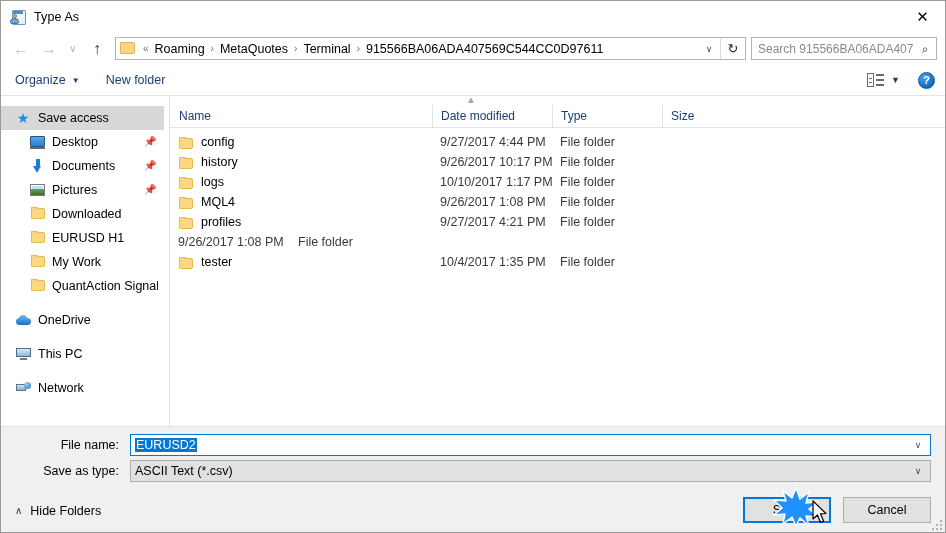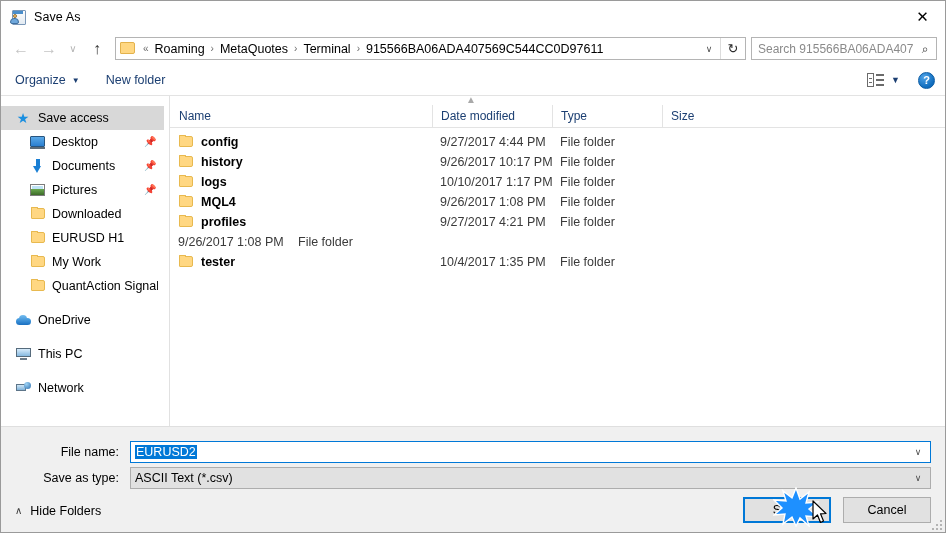--- a/index.html
+++ b/index.html
@@ -255,39 +255,39 @@
   .col.first{border-left:none;padding-left:9px;}
   .col-name{width:262px;flex:0 0 262px;}
   .col-date{width:120px;flex:0 0 120px;}
   .col-type{width:110px;flex:0 0 110px;}
   .col-size{width:80px;flex:0 0 80px;}
   .rows{flex:1;overflow:hidden;padding-top:4px;}
   .row{
     height:20px;display:flex;align-items:center;font-size:12.5px;color:#000;
   }
   .cell{padding-left:8px;box-sizing:border-box;white-space:nowrap;overflow:hidden;}
-  .cell.first{padding-left:9px;display:flex;align-items:flex-start;font-weight:bold;}
+  .cell.first{padding-left:9px;display:flex;align-items:flex-end;}
   .rowfolder{
     width:15px;height:12px;flex:0 0 15px;margin-right:7px;position:relative;
   }
   .rowfolder .f{
     position:absolute;left:0;top:1px;width:14px;height:11px;
     background:#ffd782;border:1px solid #e8b94f;box-sizing:border-box;border-radius:1px 2px 2px 1px;
   }
   .rowfolder .f:before{
     content:"";position:absolute;left:-1px;top:-2px;width:7px;height:2px;
     background:#ffd782;border:1px solid #e8b94f;border-bottom:none;border-radius:1px 1px 0 0;box-sizing:border-box;
   }
   .cell-date,.cell-type{color:#3a3a3a;}
 
   
   .formarea{
     flex:0 0 62px;height:62px;background:#f0f0f0;
     border-top:1px solid #dfdfdf;
-    display:flex;flex-direction:column;justify-content:flex-end;
+    display:flex;flex-direction:column;justify-content:center;
     padding:0 14px;
   }
   .formrow{height:22px;display:flex;align-items:center;margin-bottom:4px;}
   .formrow:last-child{margin-bottom:0;}
   .formlabel{
     width:115px;flex:0 0 115px;text-align:right;padding-right:11px;
     font-size:12.5px;color:#000;box-sizing:border-box;
   }
   .combo{
     flex:1;height:22px;display:flex;align-items:center;box-sizing:border-box;
@@ -342,21 +342,21 @@
 
   <div class="titlebar">
     <div class="title-icon">
       <div class="doc"></div>
         <div class="bar"></div>
       <div class="person">
           <div class="head"></div>
           <div class="body"></div>
         </div>
     </div>
-    <div class="title-text">Save As</div>
+    <div class="title-text">Type As</div>
     <div class="close-btn">✕</div>
   </div>
 
   <div class="navrow">
     <div class="nav-btn">←</div>
     <div class="nav-btn">→</div>
     <div class="nav-btn small">∨</div>
     <div class="nav-btn enabled">↑</div>
 
     <div class="addressbar">

